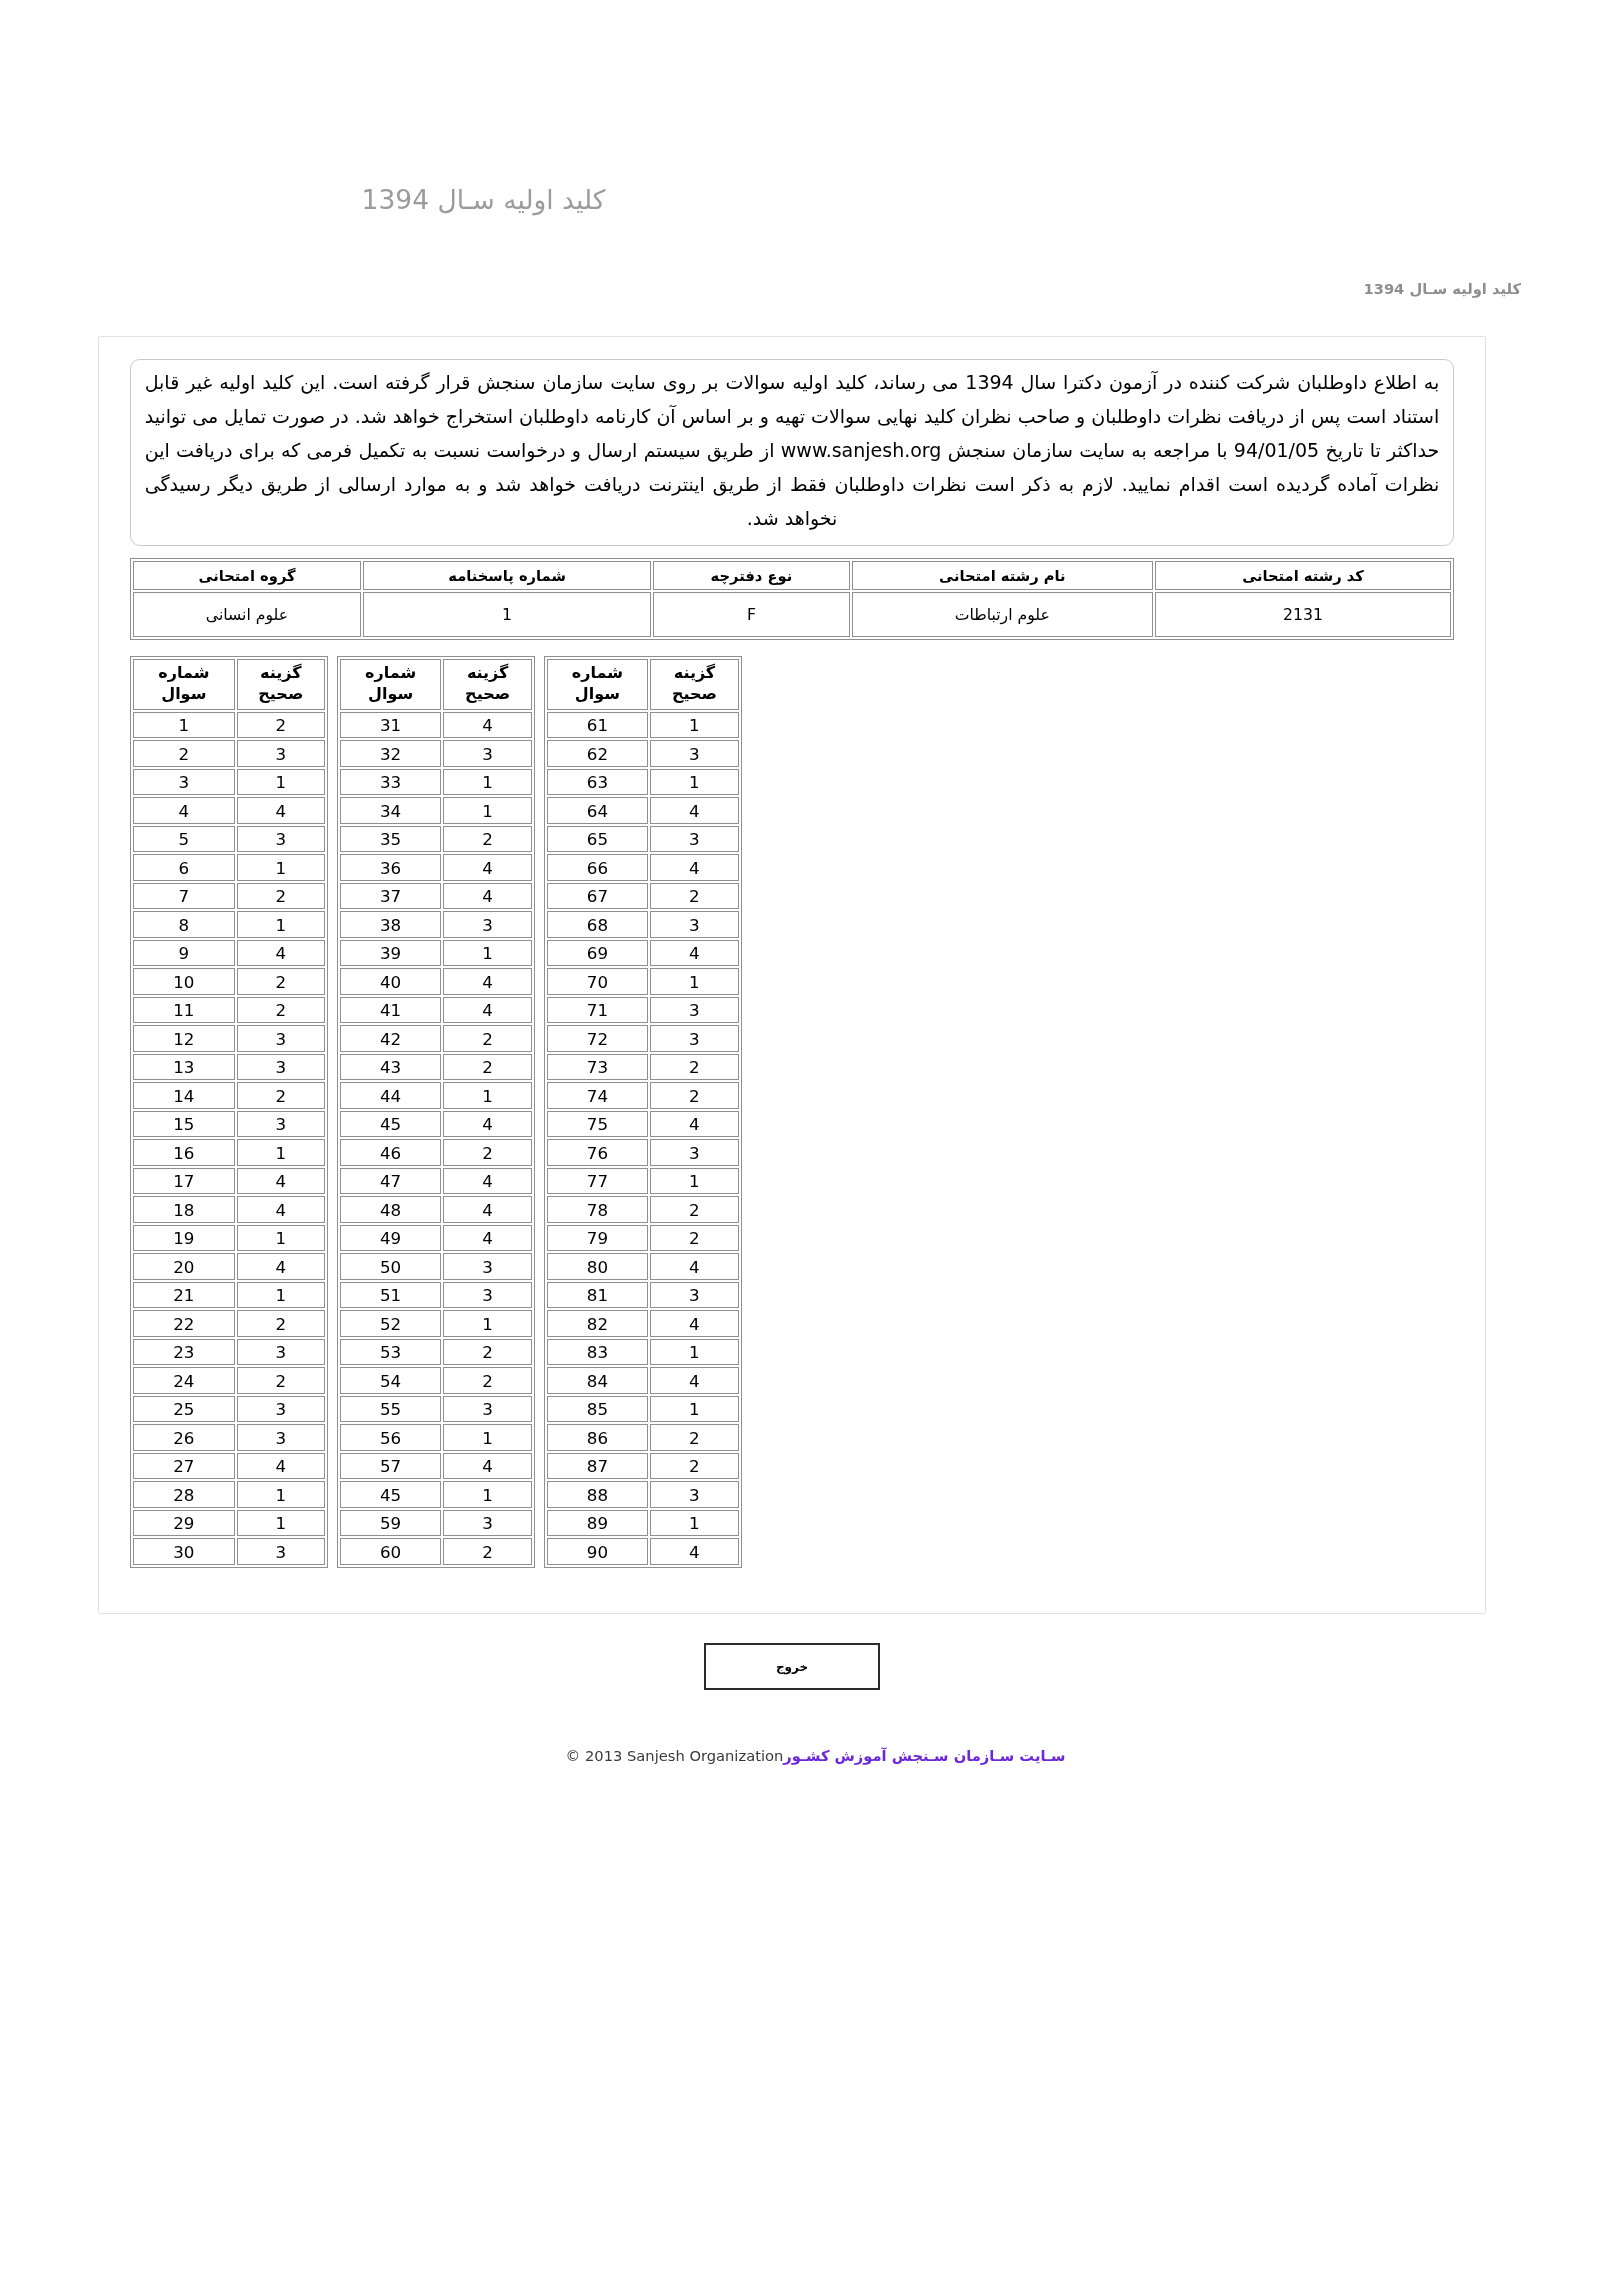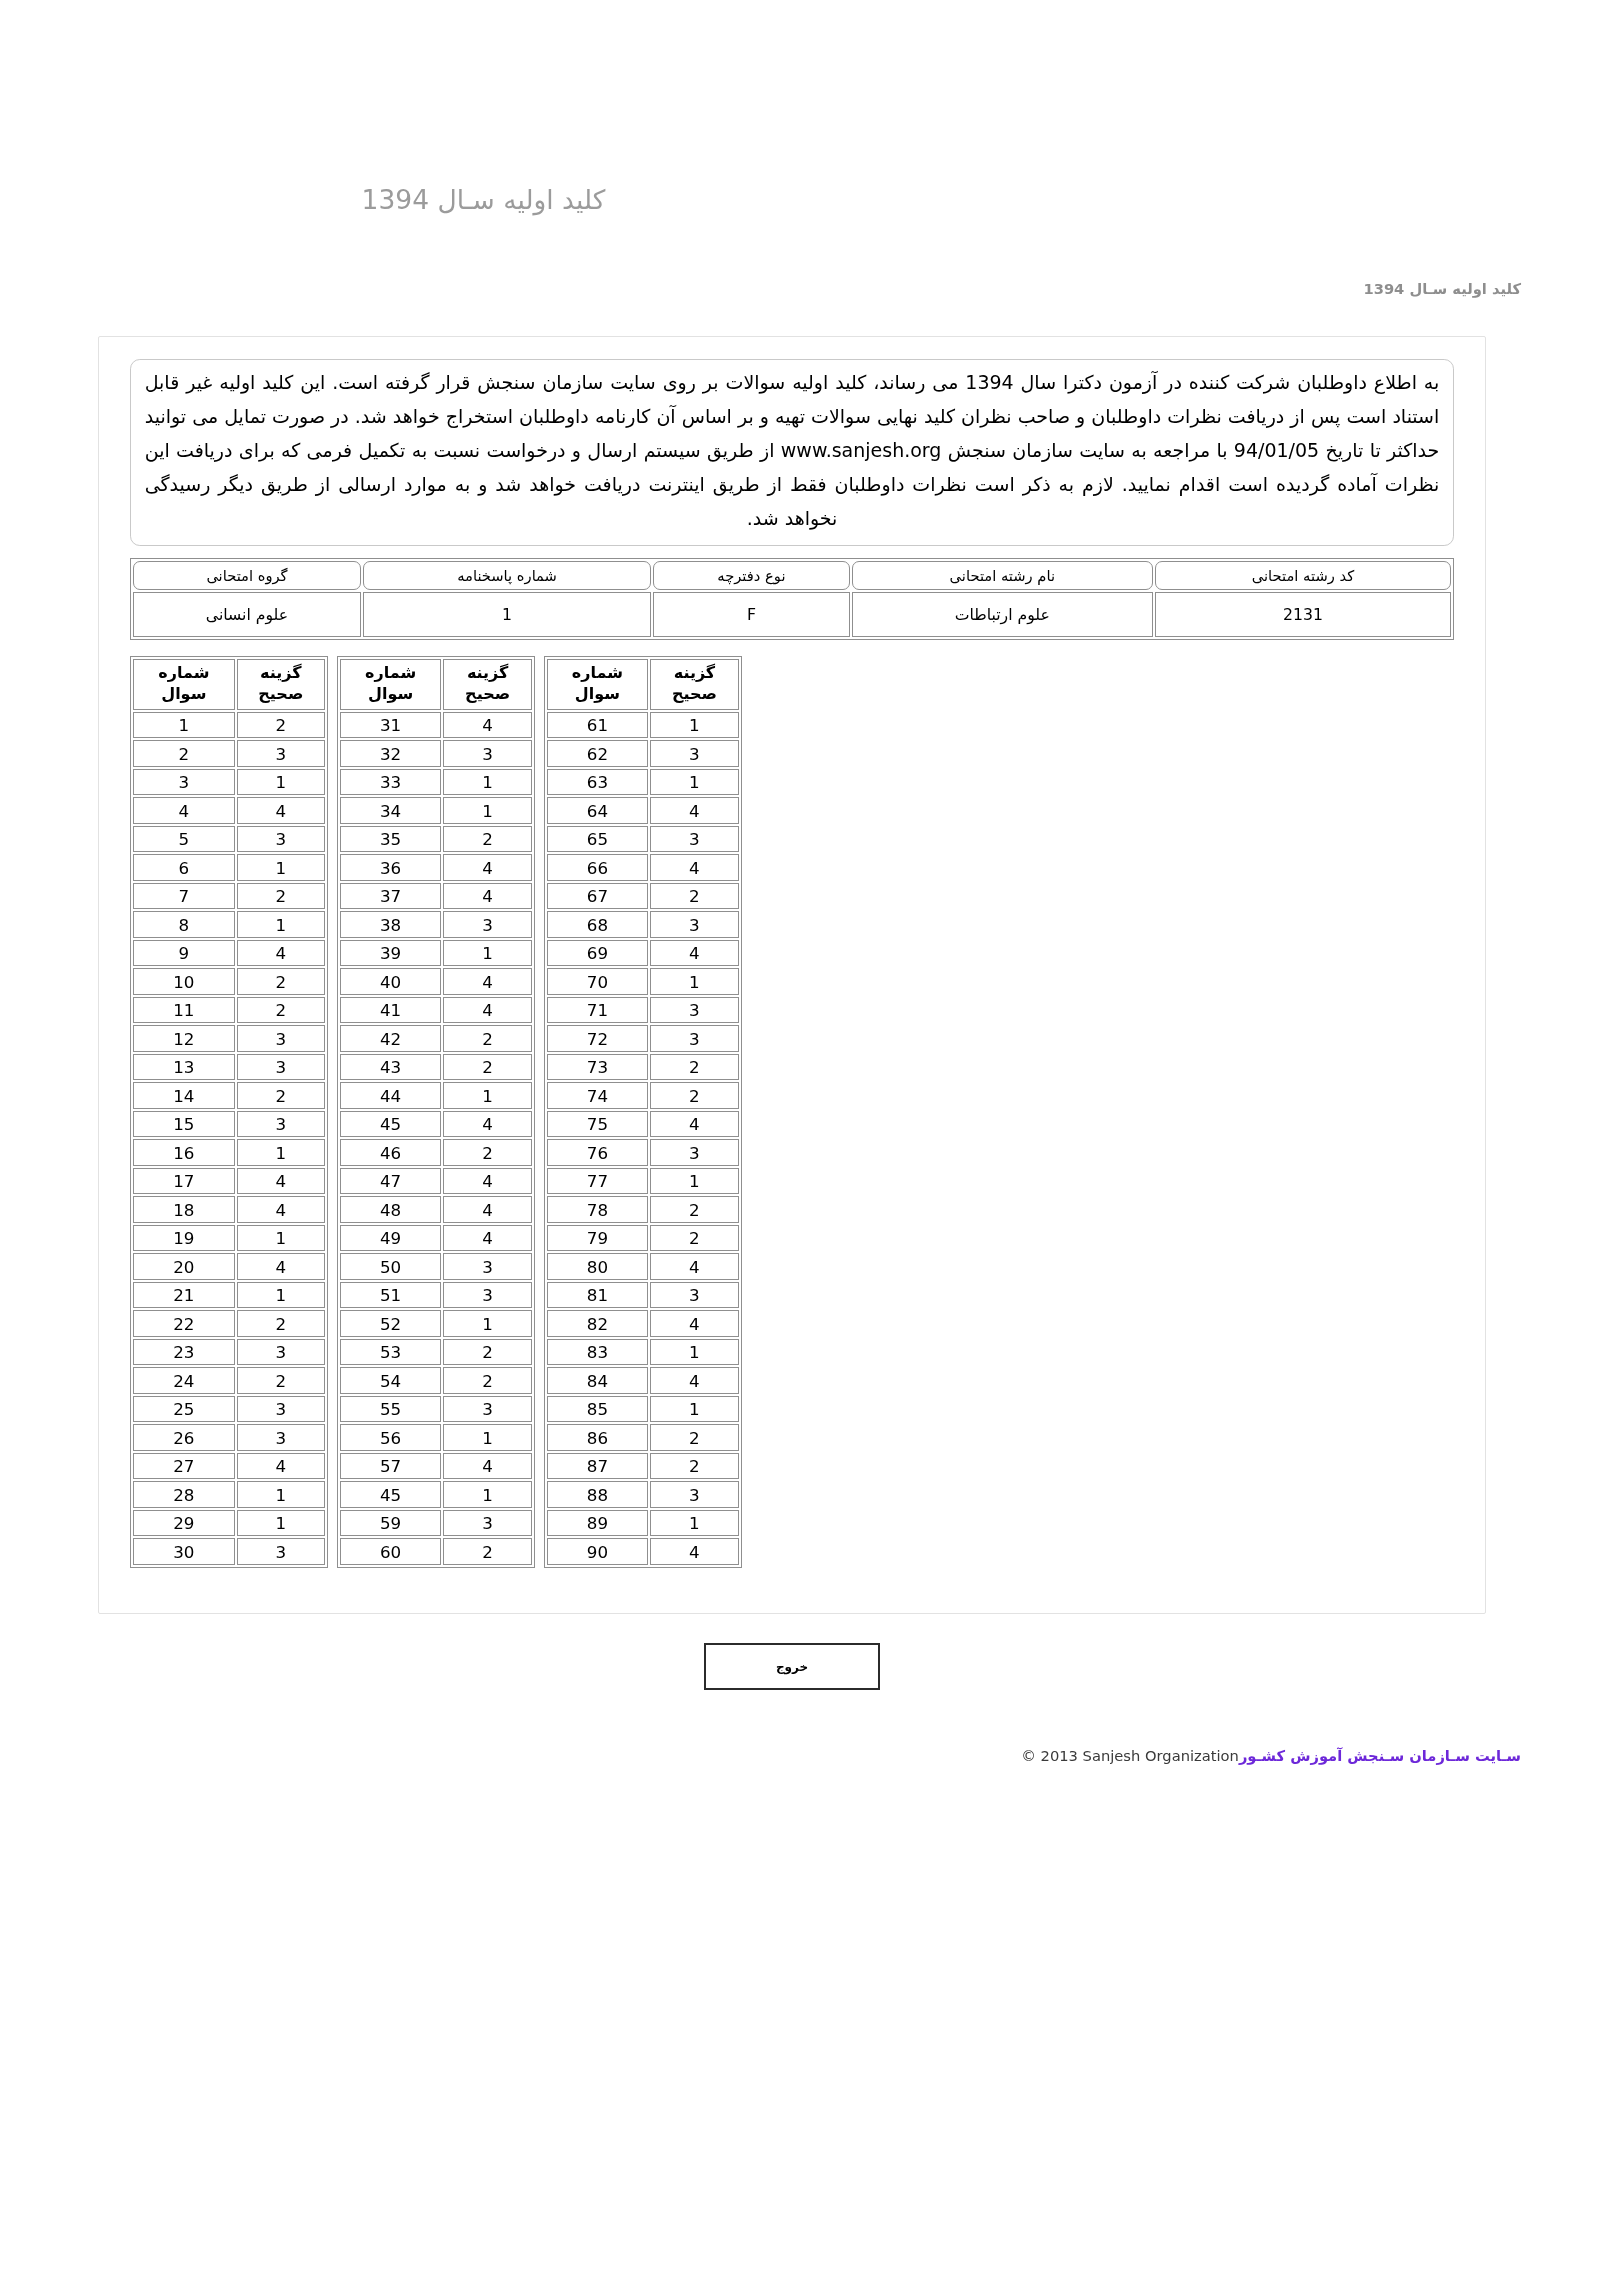--- a/index.html
+++ b/index.html
@@ -58,21 +58,21 @@
     border-collapse:separate;
     border-spacing:2px;
     border:1px solid #8f8f8f;
     background:#fff;
   }
   table.info-table th, table.info-table td {
     border:1px solid #8f8f8f;
     text-align:center;
     background:#fff;
   }
-  table.info-table th { height:29px; font-size:14.7px; font-weight:normal;border-radius:7px; }
+  table.info-table th { height:29px; font-size:14.7px; font-weight:bold; }
   table.info-table td { height:45px; font-size:15.7px; }
 
   
   .answer-tables {
     direction:ltr;
     display:flex;
     gap:8.8px;
     margin-top:15.7px;
     justify-content:flex-start;
   }
@@ -120,21 +120,21 @@
     cursor:pointer;
     text-align:center;
   }
 
   
   .footer {
     margin-top:57px;
     padding:0 102px 0 110px;
     display:flex;
     flex-direction:row-reverse;
-    justify-content:flex-end;
+    justify-content:center;
     align-items:center;
   }
   .footer .copyright { direction:ltr; font-size:14.7px; color:#3a3a3a; }
   .footer .site-name { font-size:14.7px; font-weight:600; color:#6d28d9; }
 </style>
 </head>
 <body>
 
 <div class="page">
 

